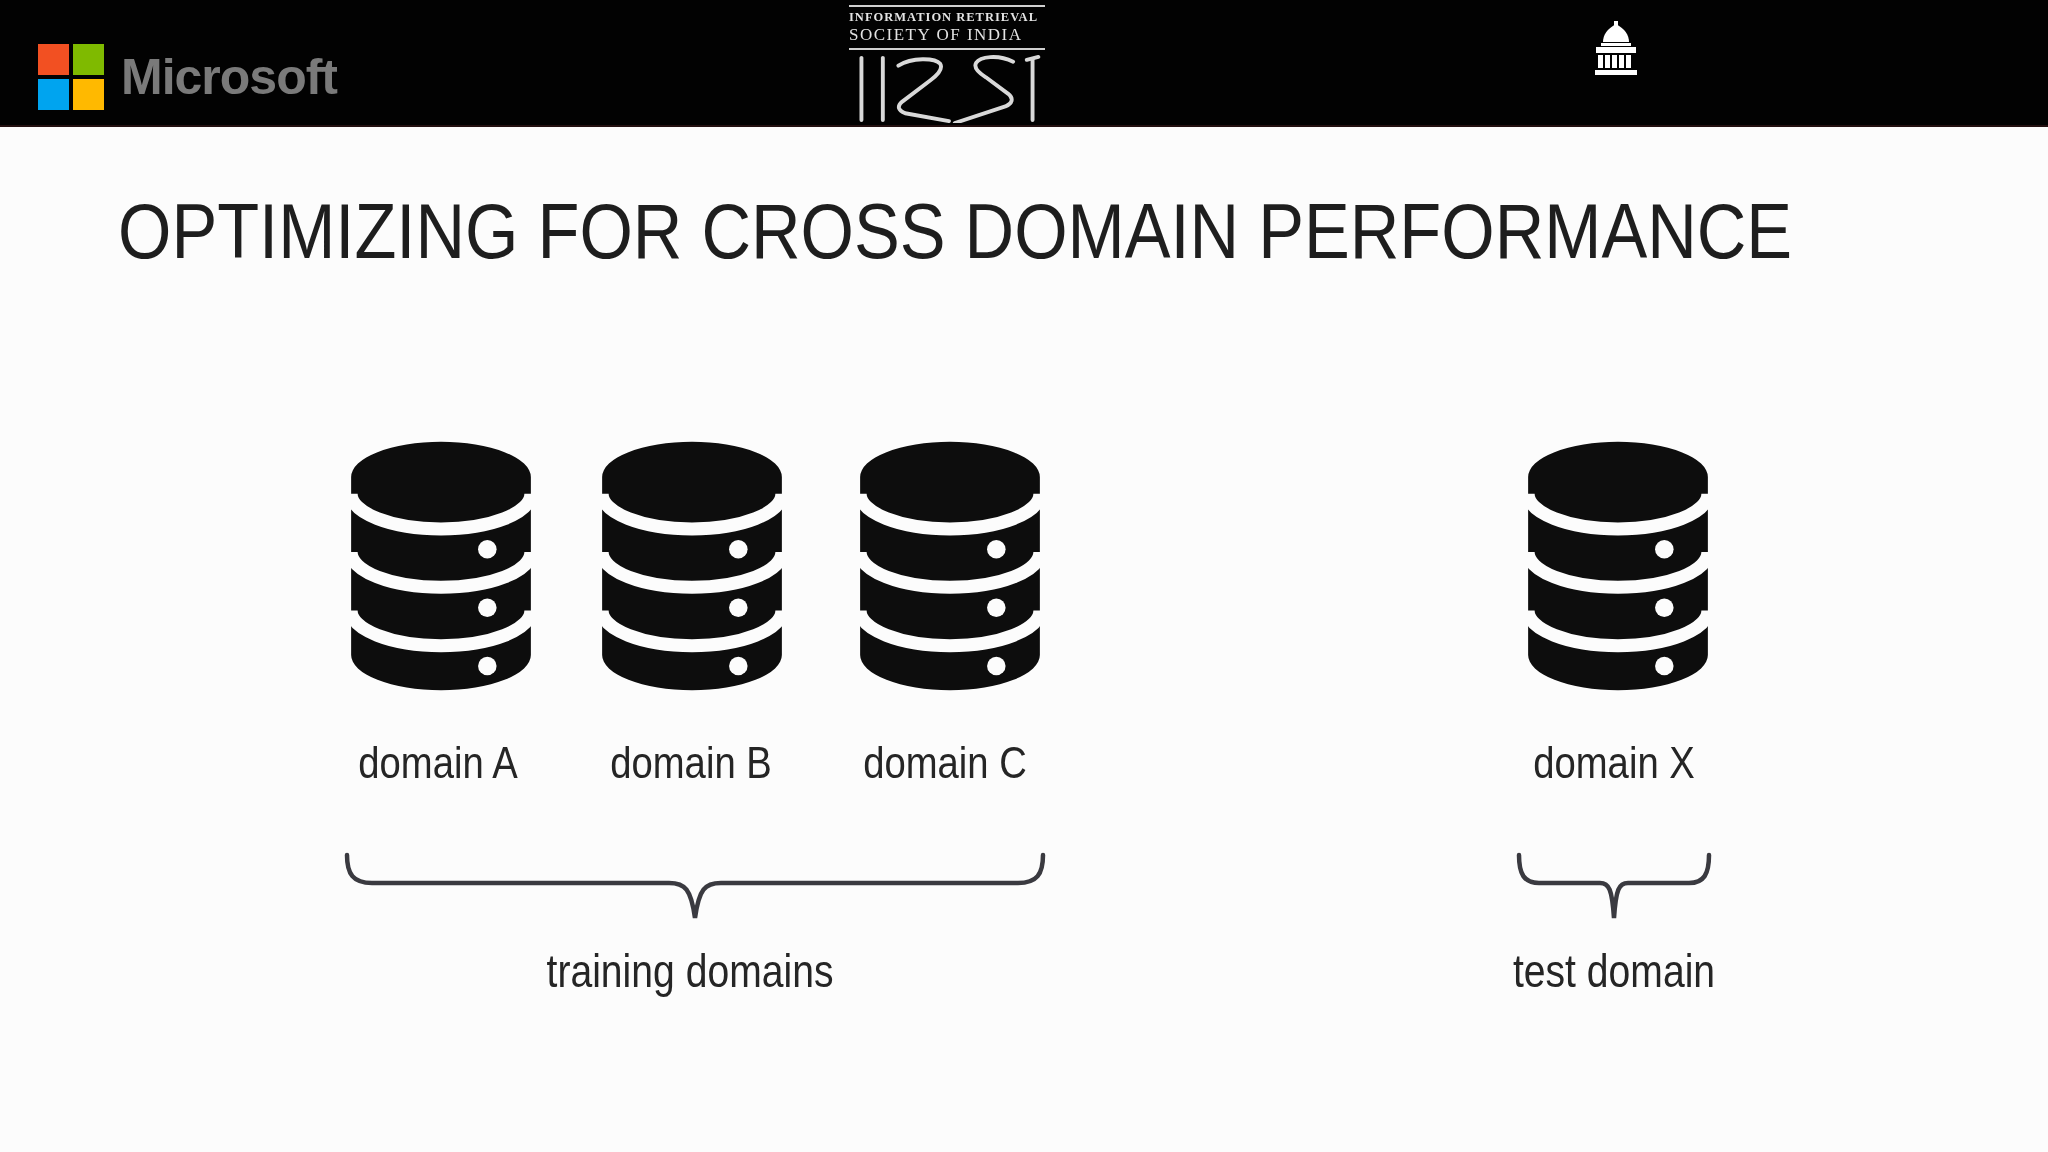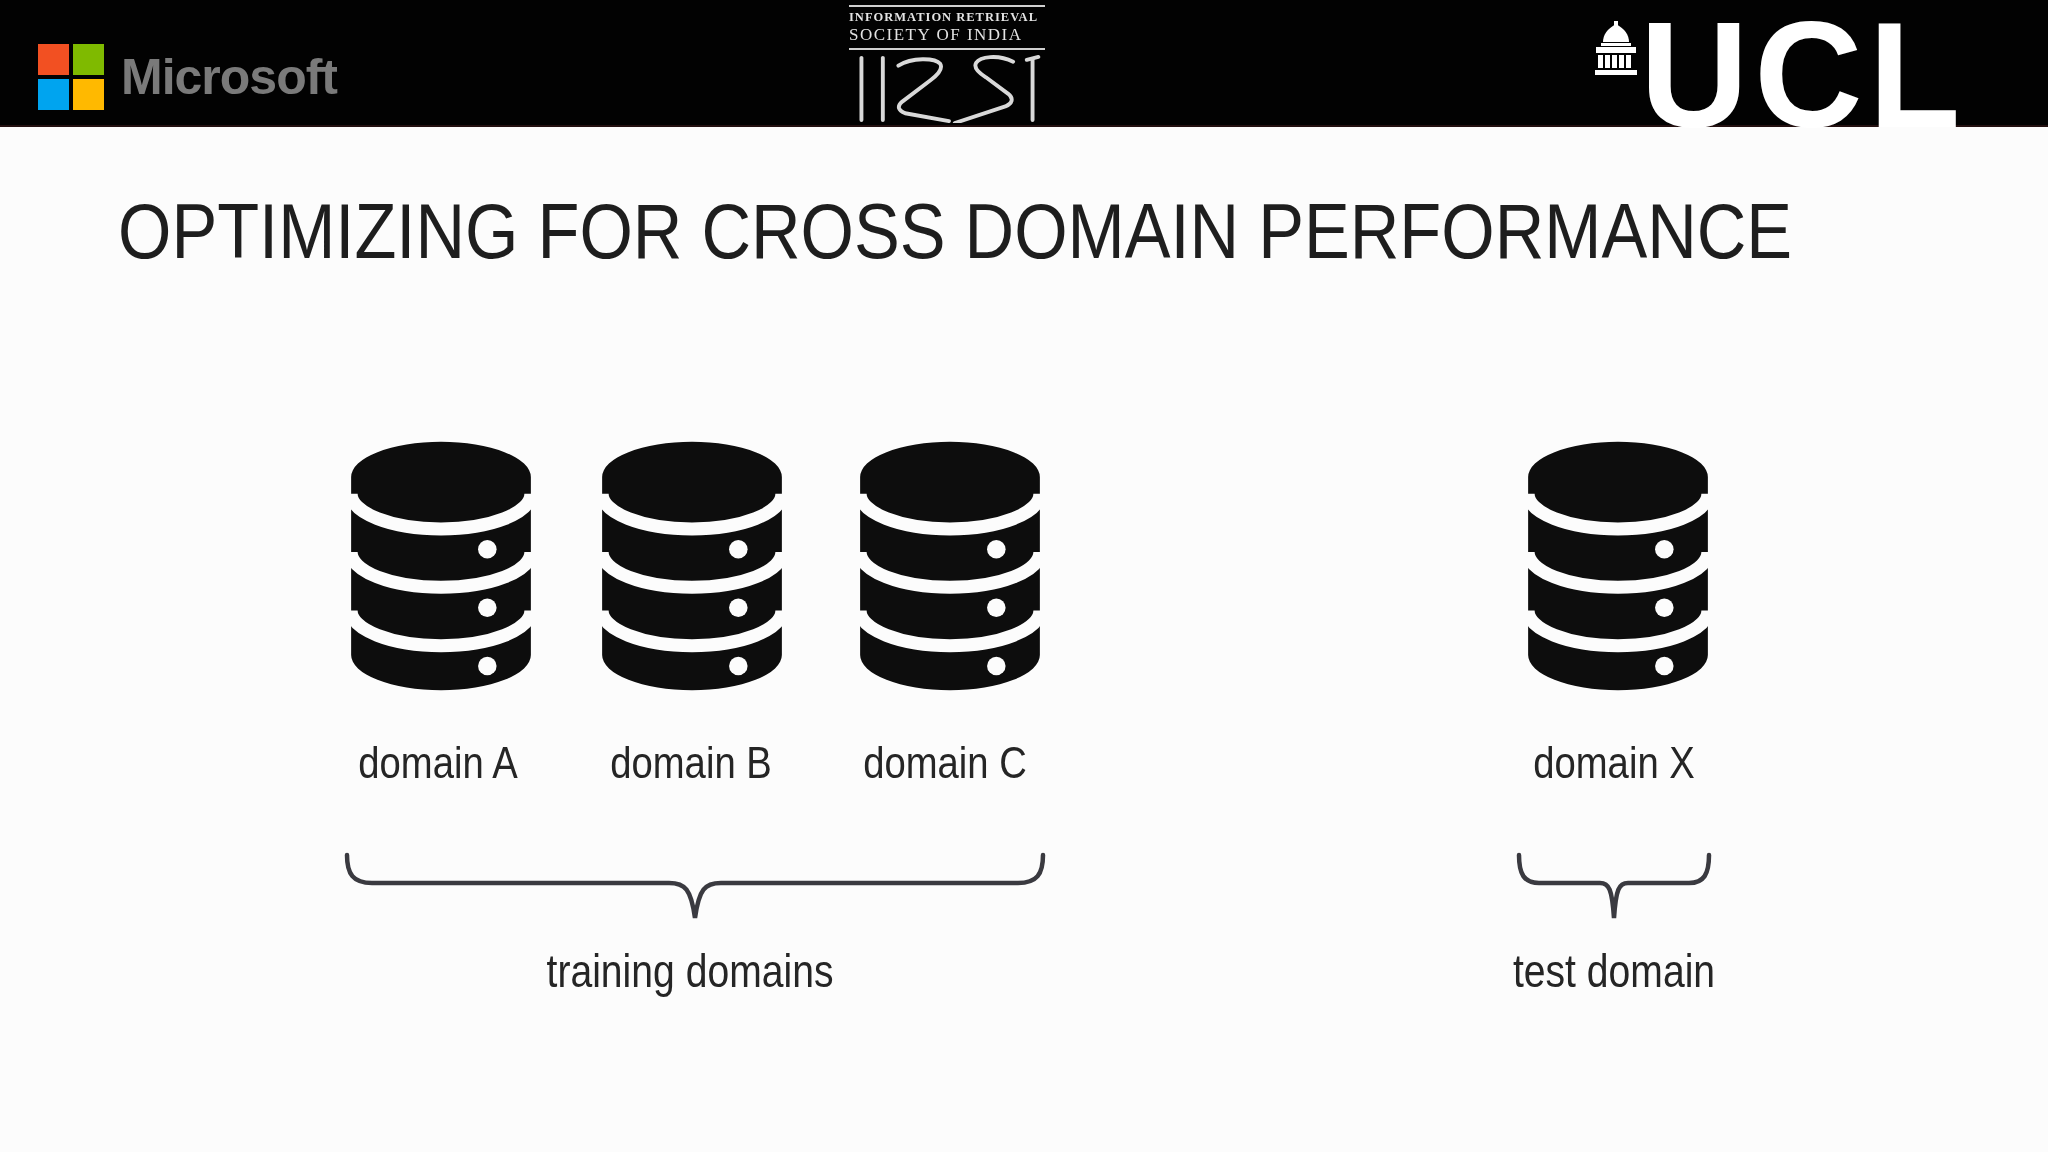--- a/index.html
+++ b/index.html
@@ -114,21 +114,20 @@
       <path d="M22 3 C13 8 9 14 9 21 L35 21 C35 14 31 8 22 3 Z"></path>
       <rect x="7" y="22" width="30" height="3"></rect>
       <rect x="2" y="26" width="40" height="6"></rect>
       <rect x="4" y="34" width="5" height="13"></rect>
       <rect x="11" y="34" width="5" height="13"></rect>
       <rect x="18" y="34" width="5" height="13"></rect>
       <rect x="25" y="34" width="5" height="13"></rect>
       <rect x="32" y="34" width="5" height="13"></rect>
       <rect x="1" y="49" width="42" height="5"></rect>
     </svg>
-    <span class="ucl-text">UCL</span>
 
   </header>
 
   <h1 class="title">OPTIMIZING FOR CROSS DOMAIN PERFORMANCE</h1>
 
   <svg class="db db-a" viewBox="0 0 200 272">
     <path class="db-body" d="M3 40 A97 38 0 0 1 197 40 L197 232 A97 38 0 0 1 3 232 Z"></path>
     <path class="db-gap" d="M3 58 A97 38 0 0 0 197 58"></path>
     <path class="db-gap" d="M3 121 A97 38 0 0 0 197 121"></path>
     <path class="db-gap" d="M3 184 A97 38 0 0 0 197 184"></path>

